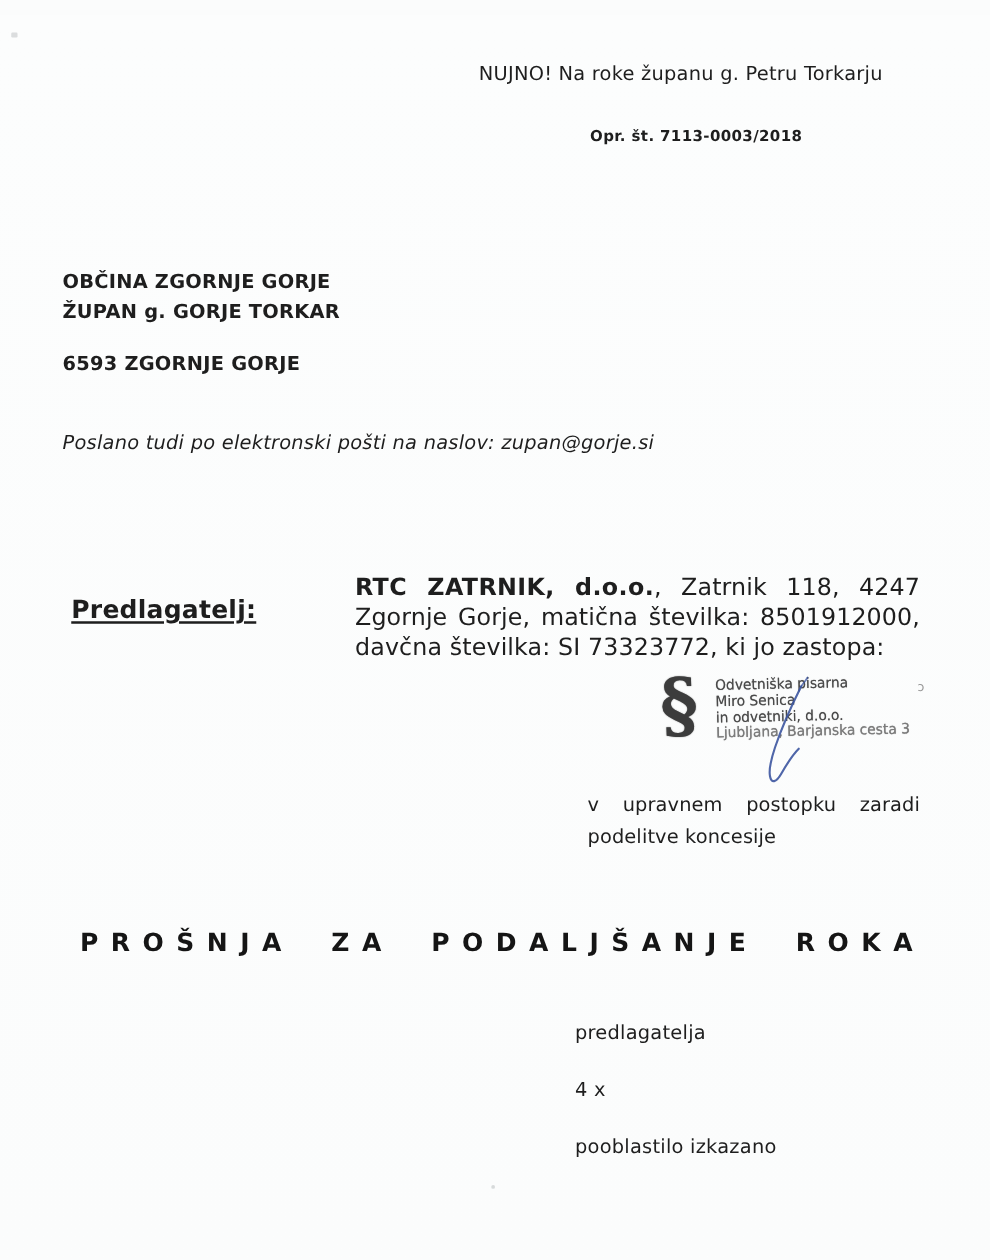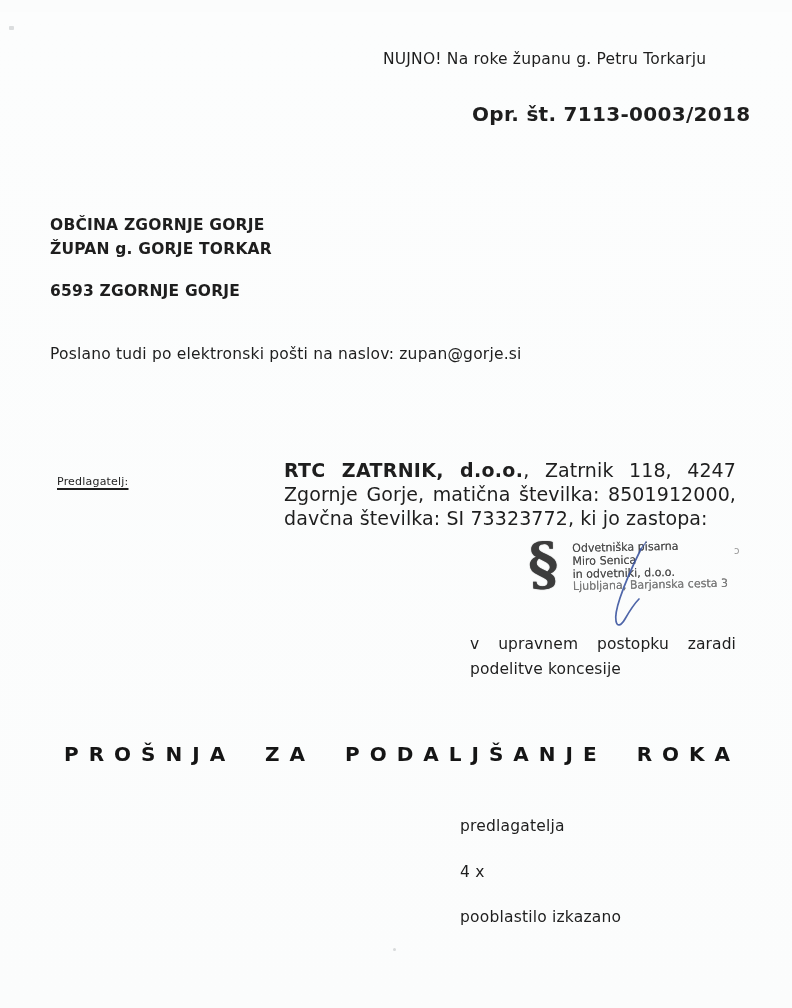--- a/index.html
+++ b/index.html
@@ -12,29 +12,29 @@
   }
   .page {
     position: relative;
     width: 792px; height: 1008px;
     background: linear-gradient(180deg, #fcfdfd 0%, #fbfcfc 100%);
     margin-top: 12px;
   }
   .abs { position: absolute; }
 
   .urgent-line   { left: 383px; top: 38px;  font-size: 15.5px; letter-spacing: .2px; }
-  .ref-number    { left: 472px; top: 90px;  font-size: 20px; font-weight: bold; letter-spacing: .3px; }
+  .ref-number    { left: 472px; top: 90px;  font-size: 12px; font-weight: bold; letter-spacing: .3px; }
 
   .recipient     { left: 50px;  top: 201px; font-size: 15.5px; font-weight: bold; line-height: 24px; letter-spacing: .2px; }
   .recipient .postal { margin-top: 18px; }
 
-  .email-note    { left: 50px;  top: 333px; font-size: 15.5px; letter-spacing: .2px; }
+  .email-note    { left: 50px;  top: 333px; font-size: 15.5px; font-style: italic; letter-spacing: .2px; }
 
   .applicant-label {
-    left: 57px; top: 463px; font-size: 11px; font-weight: normal;
+    left: 57px; top: 463px; font-size: 20px; font-weight: bold;
     text-decoration: underline; text-underline-offset: 3px; text-decoration-thickness: 1.5px;
     letter-spacing: .2px;
   }
   .applicant-details {
     left: 284px; top: 446px; width: 452px;
     font-size: 19px; line-height: 24.2px; text-align: justify; letter-spacing: .1px;
   }
   .applicant-details b { letter-spacing: .3px; }
 
   .stamp { left: 528px; top: 527px; width: 235px; height: 82px; color: #434343; }

